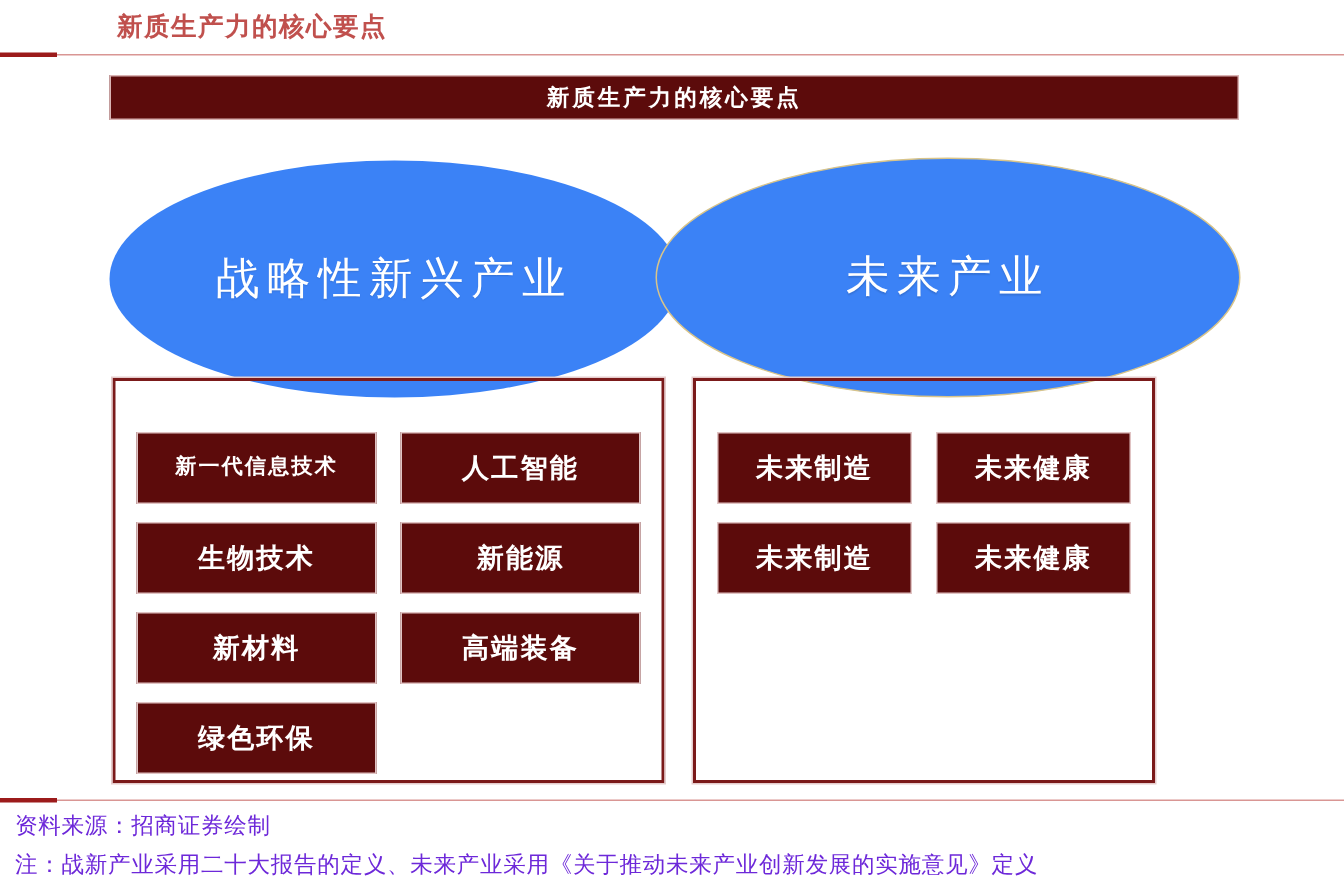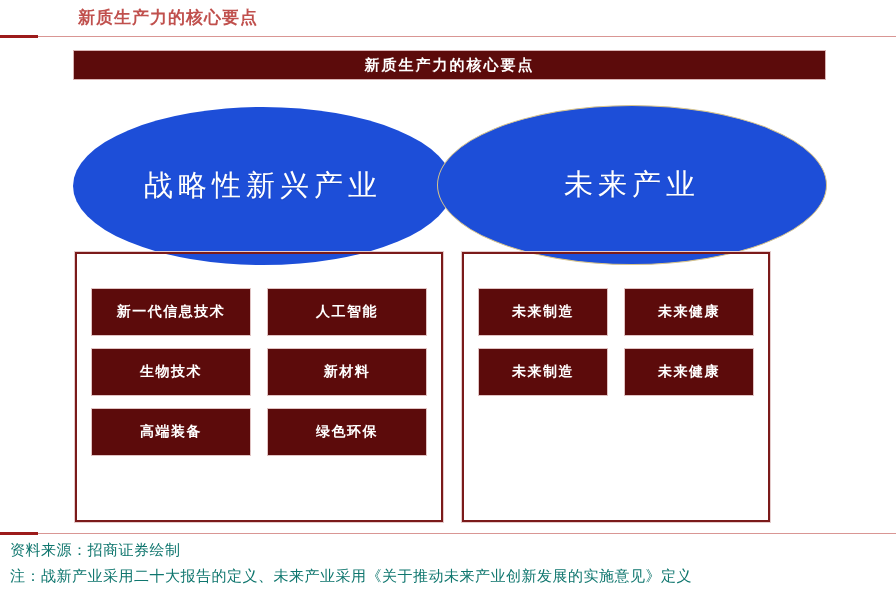--- a/index.html
+++ b/index.html
@@ -48,21 +48,21 @@
     color:#ffffff;
     font-size:15px;
     font-weight:700;
     letter-spacing:2px;
   }
 
   
   .ellipse{
     position:absolute;
     border-radius:50%;
-    background:#1d4ed8;
+    background:#3b82f6;
     display:flex;align-items:center;justify-content:center;
   }
   #ellipse-left{
     left:73px; top:107px;
     width:380px; height:158px;
   }
   #ellipse-right{
     left:437px; top:105px;
     width:390px; height:160px;
     border:1px solid #d8c48a;
@@ -99,36 +99,36 @@
     row-gap:12px;
   }
 
   .chip{
     background:#5c0b0b;
     border:1px solid #e0c3c3;
     box-sizing:border-box;
     display:flex;align-items:center;justify-content:center;
     text-align:center;
     color:#ffffff;
-    font-size:14px;
+    font-size:18px;
     font-weight:700;
     letter-spacing:1.5px;
     line-height:1.15;
   }
   .chip.two-line{ font-size:14px; line-height:1.22; }
   .chip-empty{ background:transparent;border:none; }
 
   
   #footer-rule{ top:533px; }
   #footer-rule-accent{ top:532px; }
 
   .footer-line{
     position:absolute;
     left:10px;
-    color:#0f766e;
+    color:#6d28d9;
     font-size:15px;
     letter-spacing:.5px;
     white-space:nowrap;
   }
   #footer-source{ top:541px; }
   #footer-note{ top:567px; }
 </style>
 </head>
 <body>
 
@@ -149,20 +149,21 @@
 
 <div class="panel" id="panel-left">
   <div class="grid">
     <div class="chip two-line">
       <span>新一代</span>
         <br>
       <span>信息技术</span>
     </div>
     <div class="chip">人工智能</div>
     <div class="chip">生物技术</div>
+    <div class="chip">新能源</div>
     <div class="chip">新材料</div>
     <div class="chip">高端装备</div>
     <div class="chip">绿色环保</div>
     <div class="chip chip-empty"></div>
   </div>
 </div>
 
 <div class="panel" id="panel-right">
   <div class="grid">
     <div class="chip">未来制造</div>

